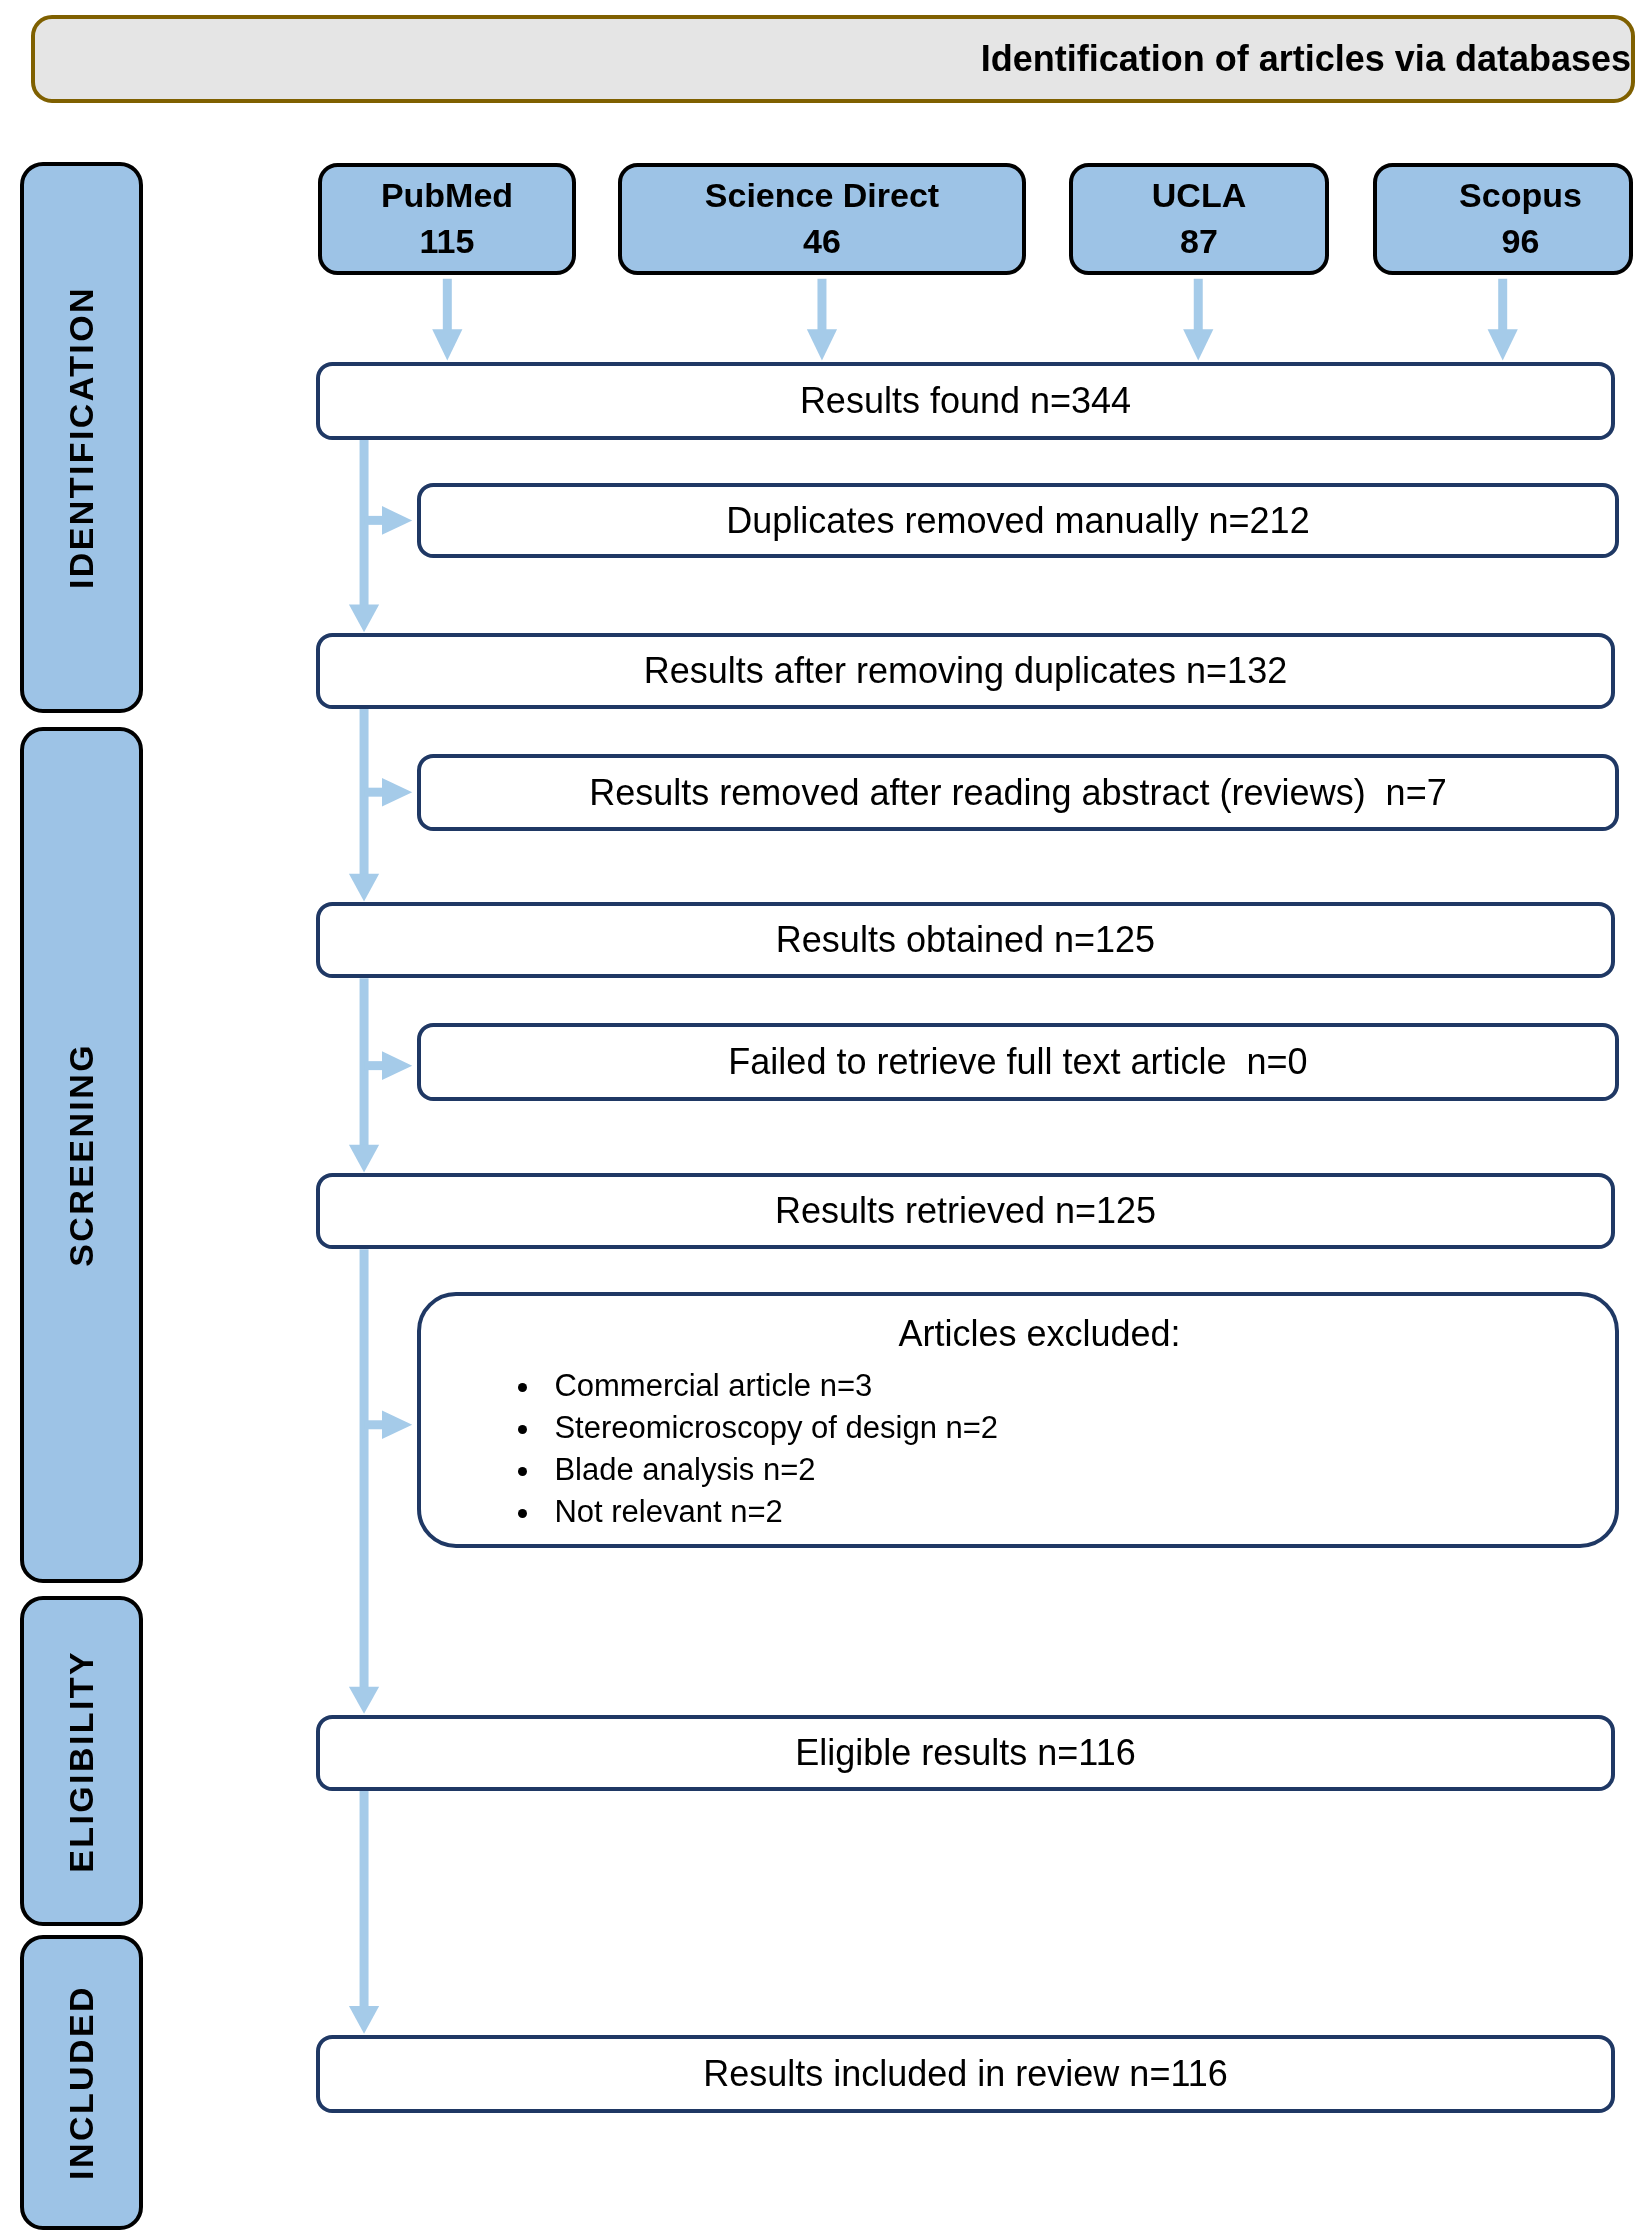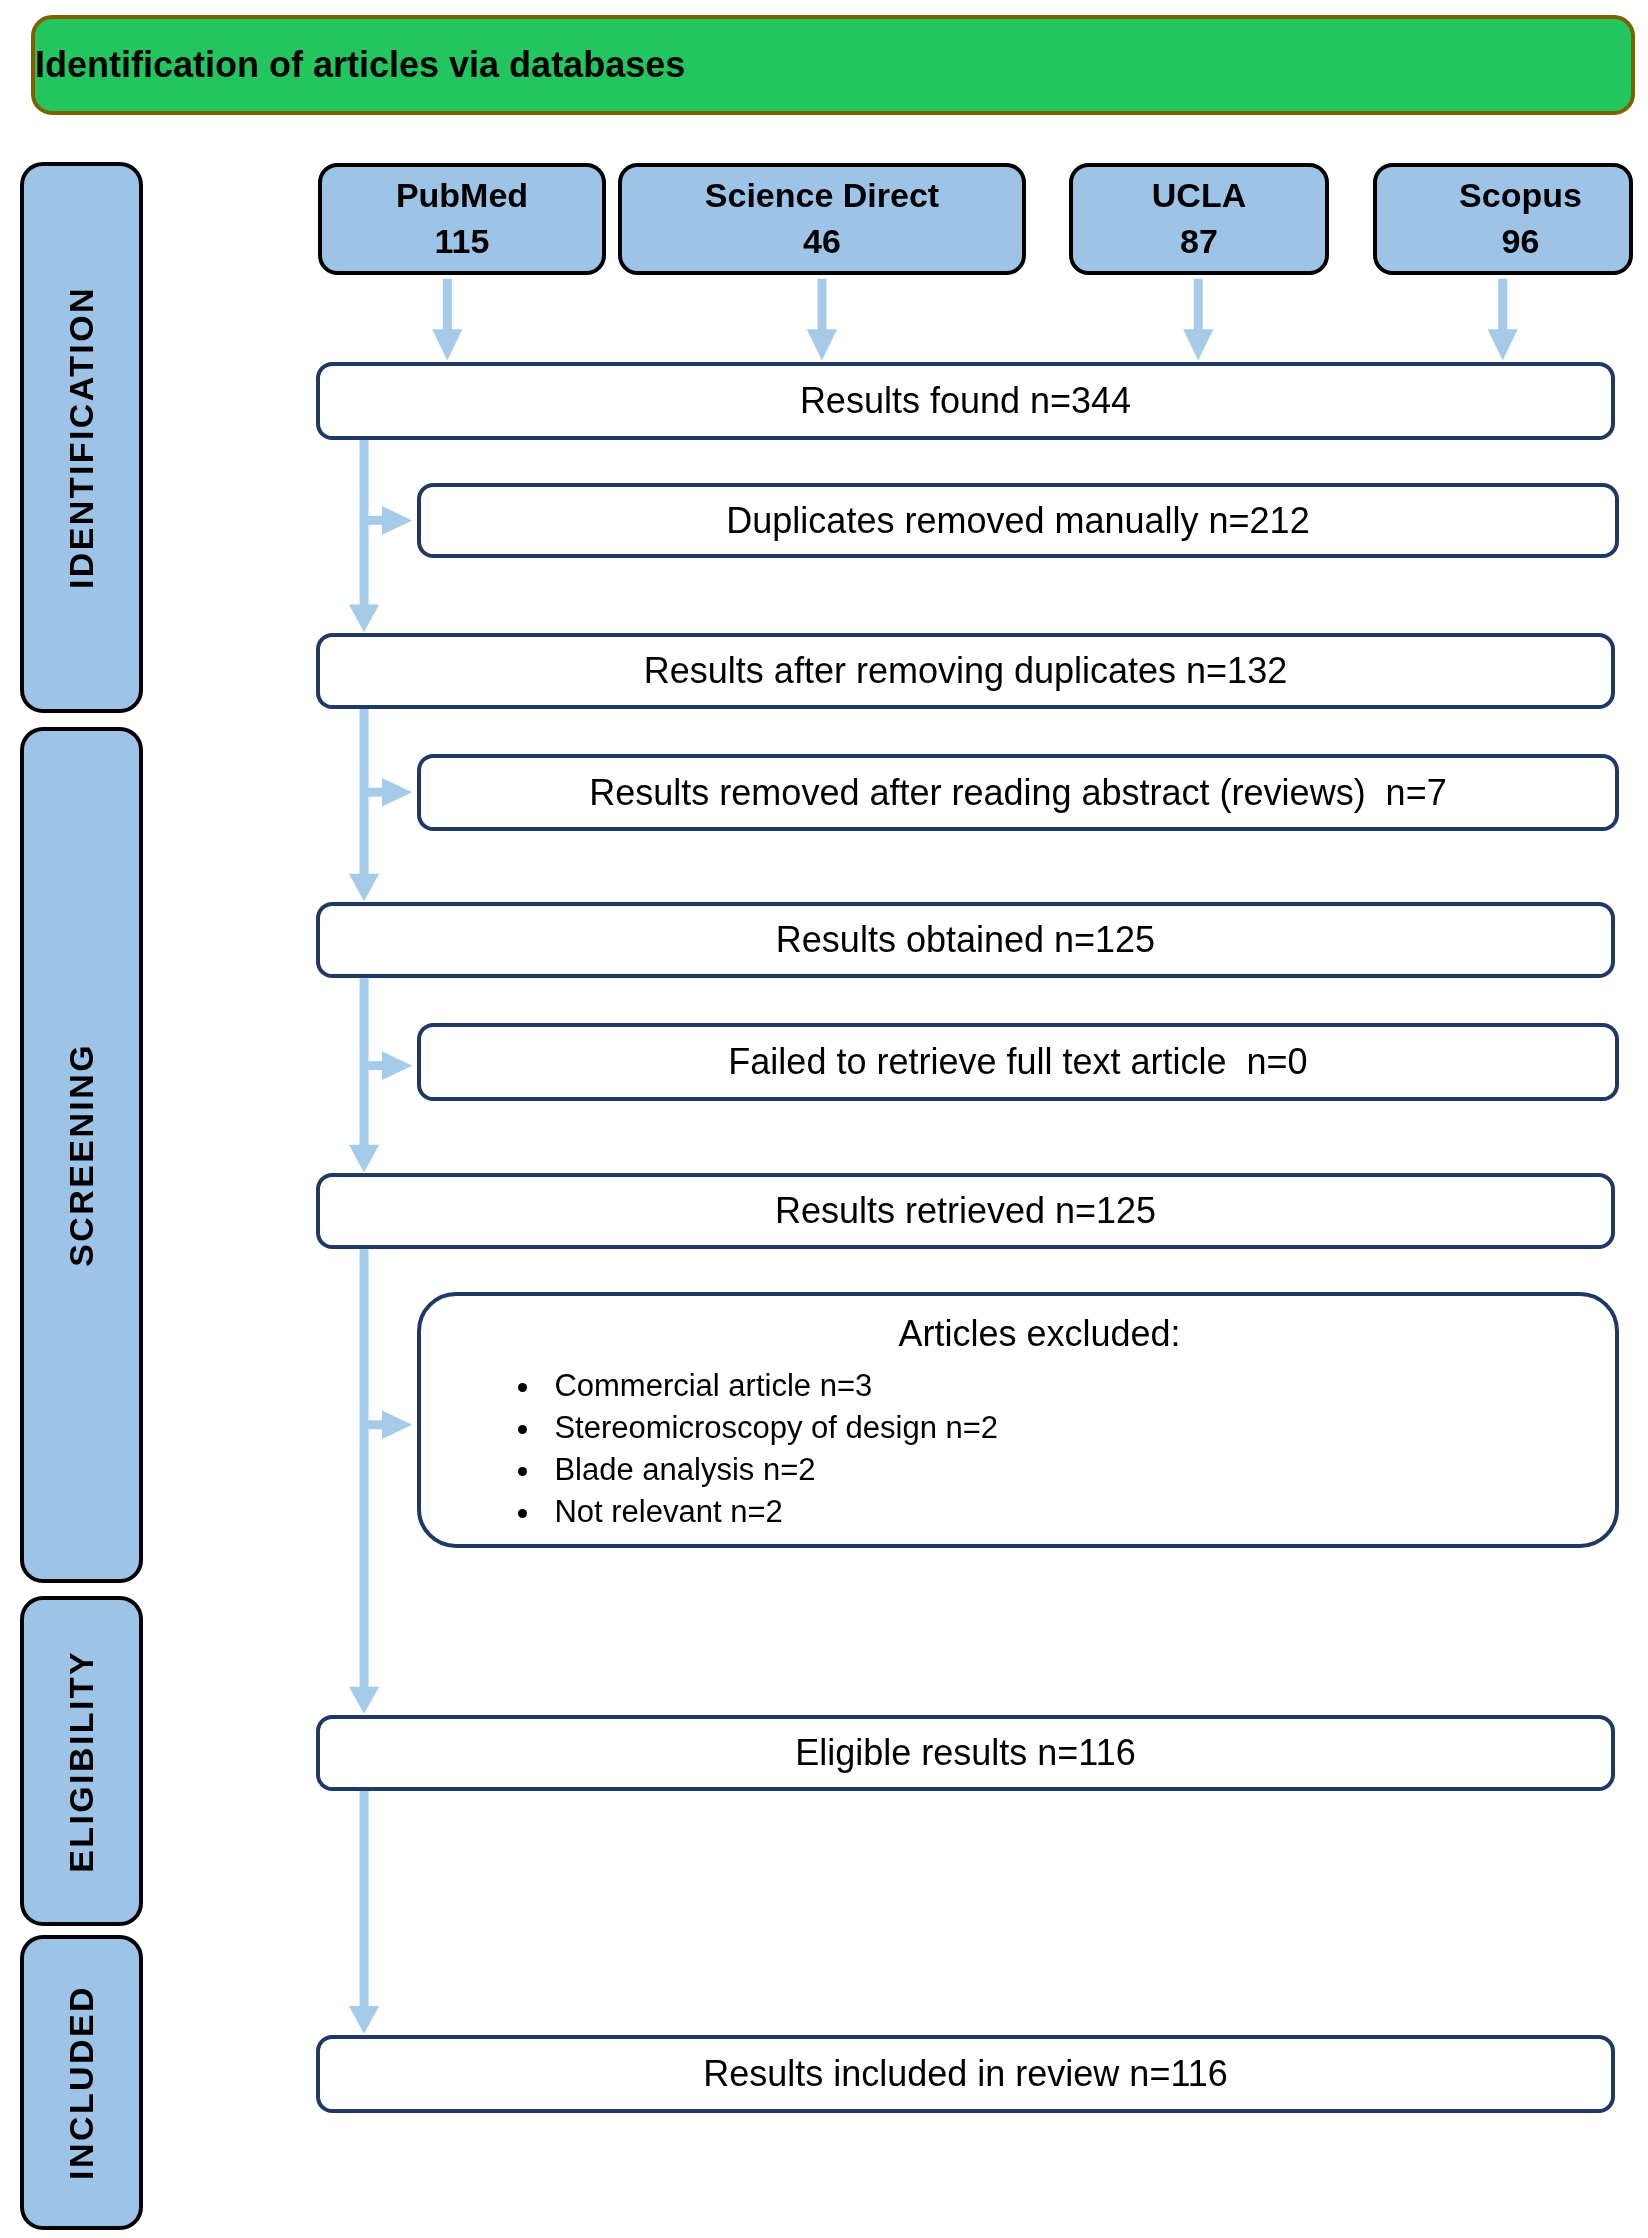--- a/index.html
+++ b/index.html
@@ -8,23 +8,23 @@
     width: 1648px;
     height: 2239px;
     background: #ffffff;
     font-family: "Liberation Sans", sans-serif;
     color: #000;
     overflow: hidden;
   }
   .arrows-layer { position: absolute; left: 0; top: 0; width: 1648px; height: 2239px; pointer-events: none; }
 
   .banner {
-    position: absolute; left: 31px; top: 14.7px; width: 1604px; height: 100px;
-    background: #22c55e; border: 4.1px solid #7F6000; border-radius: 21px;
-    display: flex; align-items: center; justify-content: flex-start;
+    position: absolute; left: 31px; top: 14.7px; width: 1604px; height: 88px;
+    background: #e5e5e5; border: 4.1px solid #7F6000; border-radius: 21px;
+    display: flex; align-items: center; justify-content: flex-end;
     box-sizing: border-box;
   }
   .banner span { font-size: 36px; font-weight: bold; }
 
   .src-box {
     position: absolute; top: 163px; height: 112px;
     background: #9DC3E6; border: 4.1px solid #000; border-radius: 19.6px;
     box-sizing: border-box;
     display: flex; flex-direction: column; align-items: center; justify-content: center;
     font-size: 34px; font-weight: bold; line-height: 1.35;
@@ -134,21 +134,21 @@
         <rect x="440.5" y="2193" width="11" height="265"></rect>
           <polygon points="427.5,2457 464.5,2457 446,2491"></polygon>
       </g>
     </g>
   </svg>
 
   <div class="banner">
     <span>Identification of articles via databases</span>
   </div>
 
-  <div class="src-box" style="left:318px; width:288px;">
+  <div class="src-box" style="left:318px; width:258px;">
     <div>PubMed</div>
     <div>115</div>
   </div>
   <div class="src-box" style="left:618px; width:408px;">
     <div>Science Direct</div>
     <div>46</div>
   </div>
   <div class="src-box" style="left:1069px; width:260px;">
     <div>UCLA</div>
     <div>87</div>

